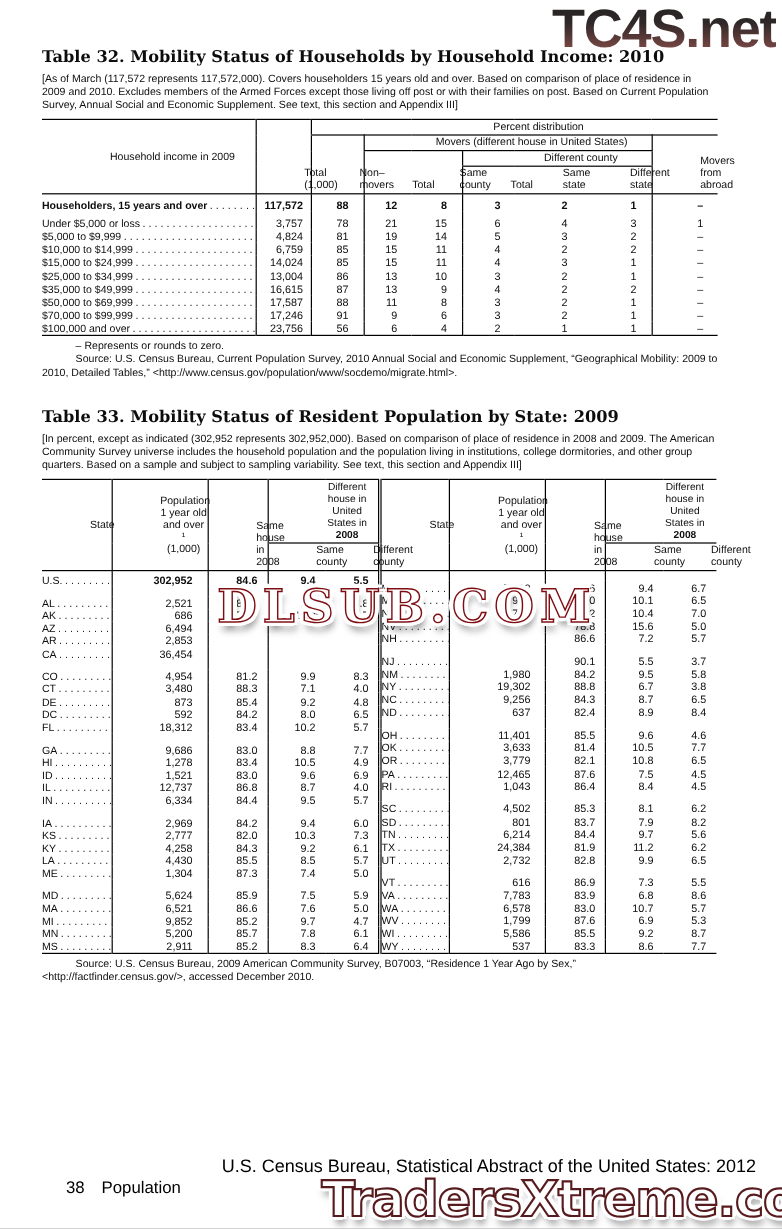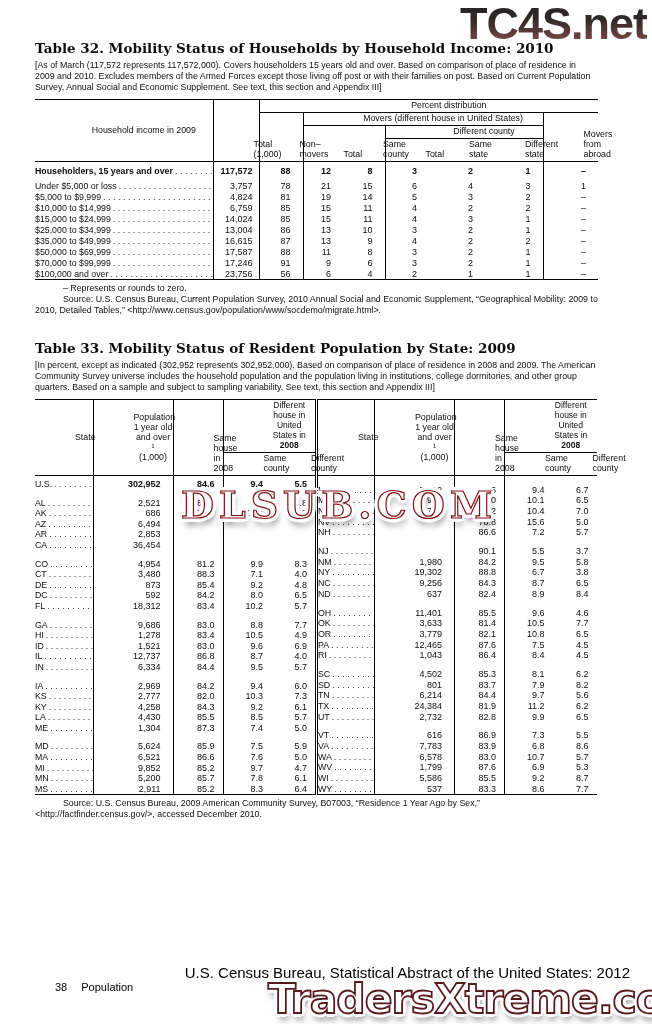--- a/index.html
+++ b/index.html
@@ -49,21 +49,21 @@
   .t33 .pop-h{vertical-align:middle;text-align:center;}
   .t33 .sh-h{vertical-align:bottom;text-align:right;padding-right:6px;}
   .t33 .banner{font-size:8.5px;}
   .t33 tbody td{height:10.6px;}
   .t33 td.num{padding-right:8px;}
   .t33 td.c-pop{padding-right:12px;}
   .t33 tr.sp td{height:8px;}
   .t33 tr.us-row td{font-weight:700;height:13px;}
 
   
-  .page-num{position:absolute;left:55px;top:981px;font-size:11px;color:#000;}
+  .page-num{position:absolute;left:55px;top:981px;font-size:14px;color:#000;}
   .page-num .sec{margin-left:14px;}
   .credit{position:absolute;right:22px;top:964px;font-size:15px;color:#000;}
 
   
   .wm{position:absolute;white-space:nowrap;pointer-events:none;z-index:50;}
   .wm-top{top:-2px;right:5px;
     font-family:"Liberation Sans",sans-serif;font-weight:800;font-size:45px;letter-spacing:-1px;
     background:linear-gradient(180deg,#171717 0%,#241d1d 40%,#6e3c39 80%,#8d524c 100%);
     -webkit-background-clip:text;background-clip:text;color:transparent;opacity:.95;}
   .wm-mid{top:482px;left:181px;

